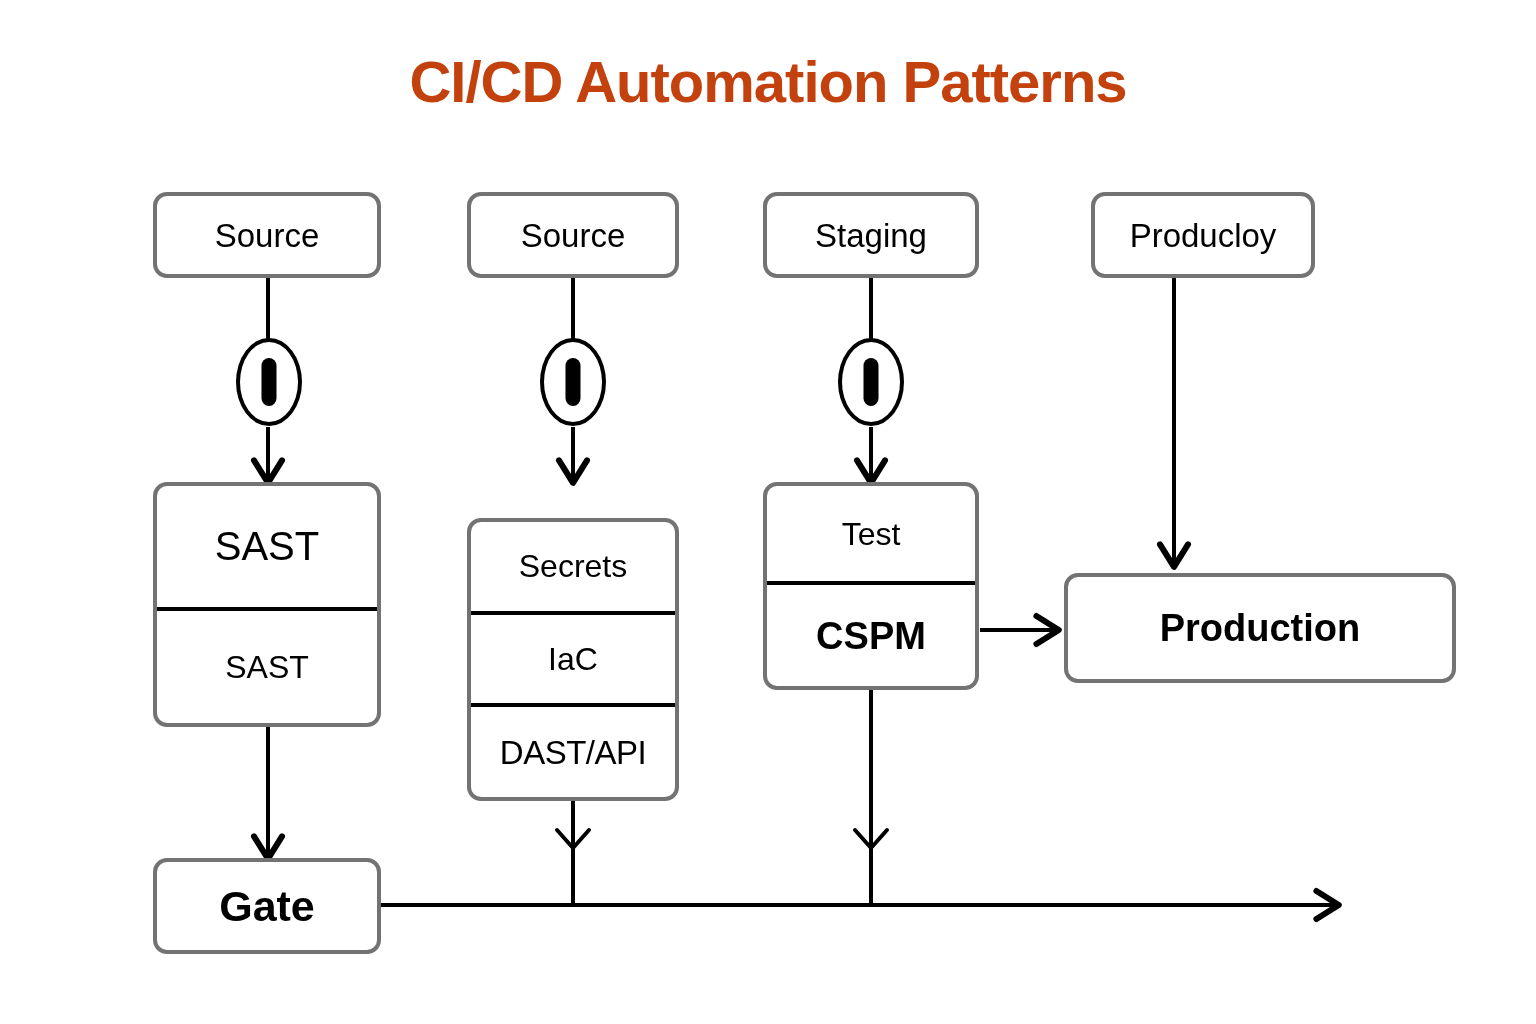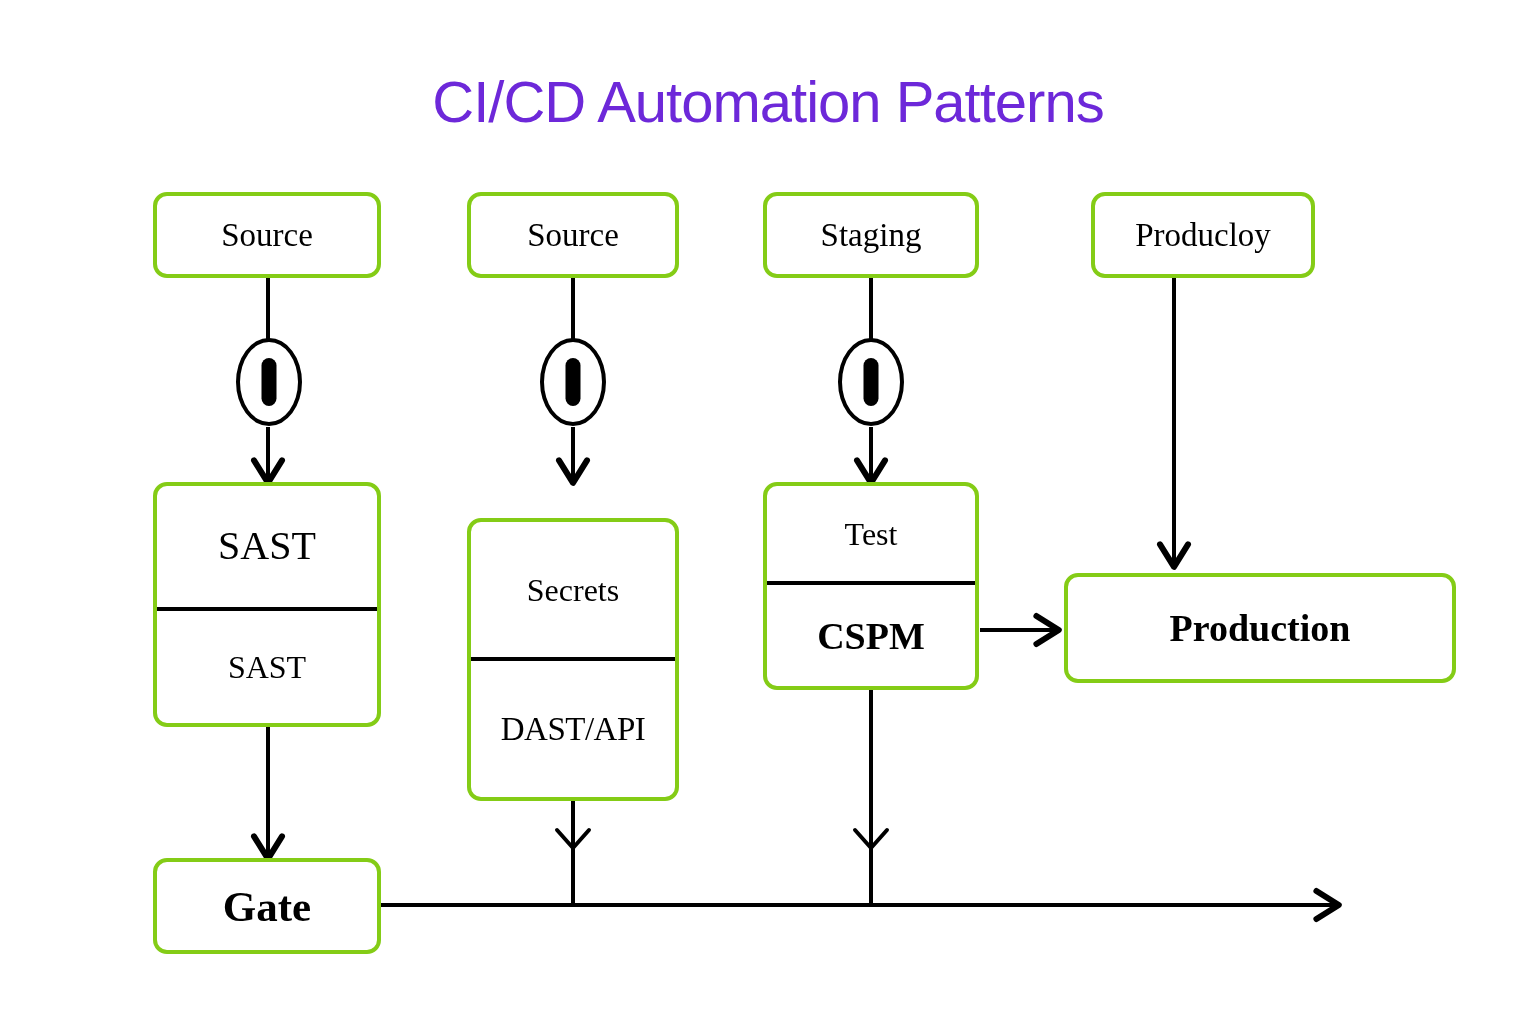--- a/index.html
+++ b/index.html
@@ -23,40 +23,39 @@
     position: absolute;
     left: 0;
     top: 0;
     width: 1536px;
     height: 1024px;
     pointer-events: none;
   }
   .title {
     position: absolute;
     left: 0;
-    top: 68px;
+    top: 48px;
     width: 1536px;
     text-align: center;
     font-size: 58px;
-    font-weight: 400;
+    font-weight: 700;
     letter-spacing: -1px;
-    color: #6d28d9;
+    color: #c2410c;
     font-family: "Liberation Sans", sans-serif;
   }
   .node {
     position: absolute;
     box-sizing: border-box;
-    border: 4px solid #84cc16;
+    border: 4px solid #737373;
     border-radius: 14px;
     background: #ffffff;
     display: flex;
     flex-direction: column;
     overflow: hidden;
     z-index: 2;
-    font-family: Liberation Serif, serif;
   }
   .cell {
     flex: 1 1 auto;
     display: flex;
     align-items: center;
     justify-content: center;
     white-space: nowrap;
     line-height: 1;
   }
   .cell + .cell {
@@ -174,20 +173,21 @@
   <div class="node" style="left:467px; top:192px; width:212px; height:86px;">
     <div class="cell stage-label">Source</div>
   </div>
 
   <div class="pill" style="left:540px; top:338px;">
     <div class="bar"></div>
   </div>
 
   <div class="node" style="left:467px; top:482px; width:212px; height:283px;margin-top:36px;">
     <div class="cell sub-label">Secrets</div>
+    <div class="cell sub-label">IaC</div>
     <div class="cell dast-label">DAST/API</div>
   </div>
 
   <div class="node" style="left:763px; top:192px; width:216px; height:86px;">
     <div class="cell stage-label">Staging</div>
   </div>
 
   <div class="pill" style="left:838px; top:338px;">
     <div class="bar"></div>
   </div>

